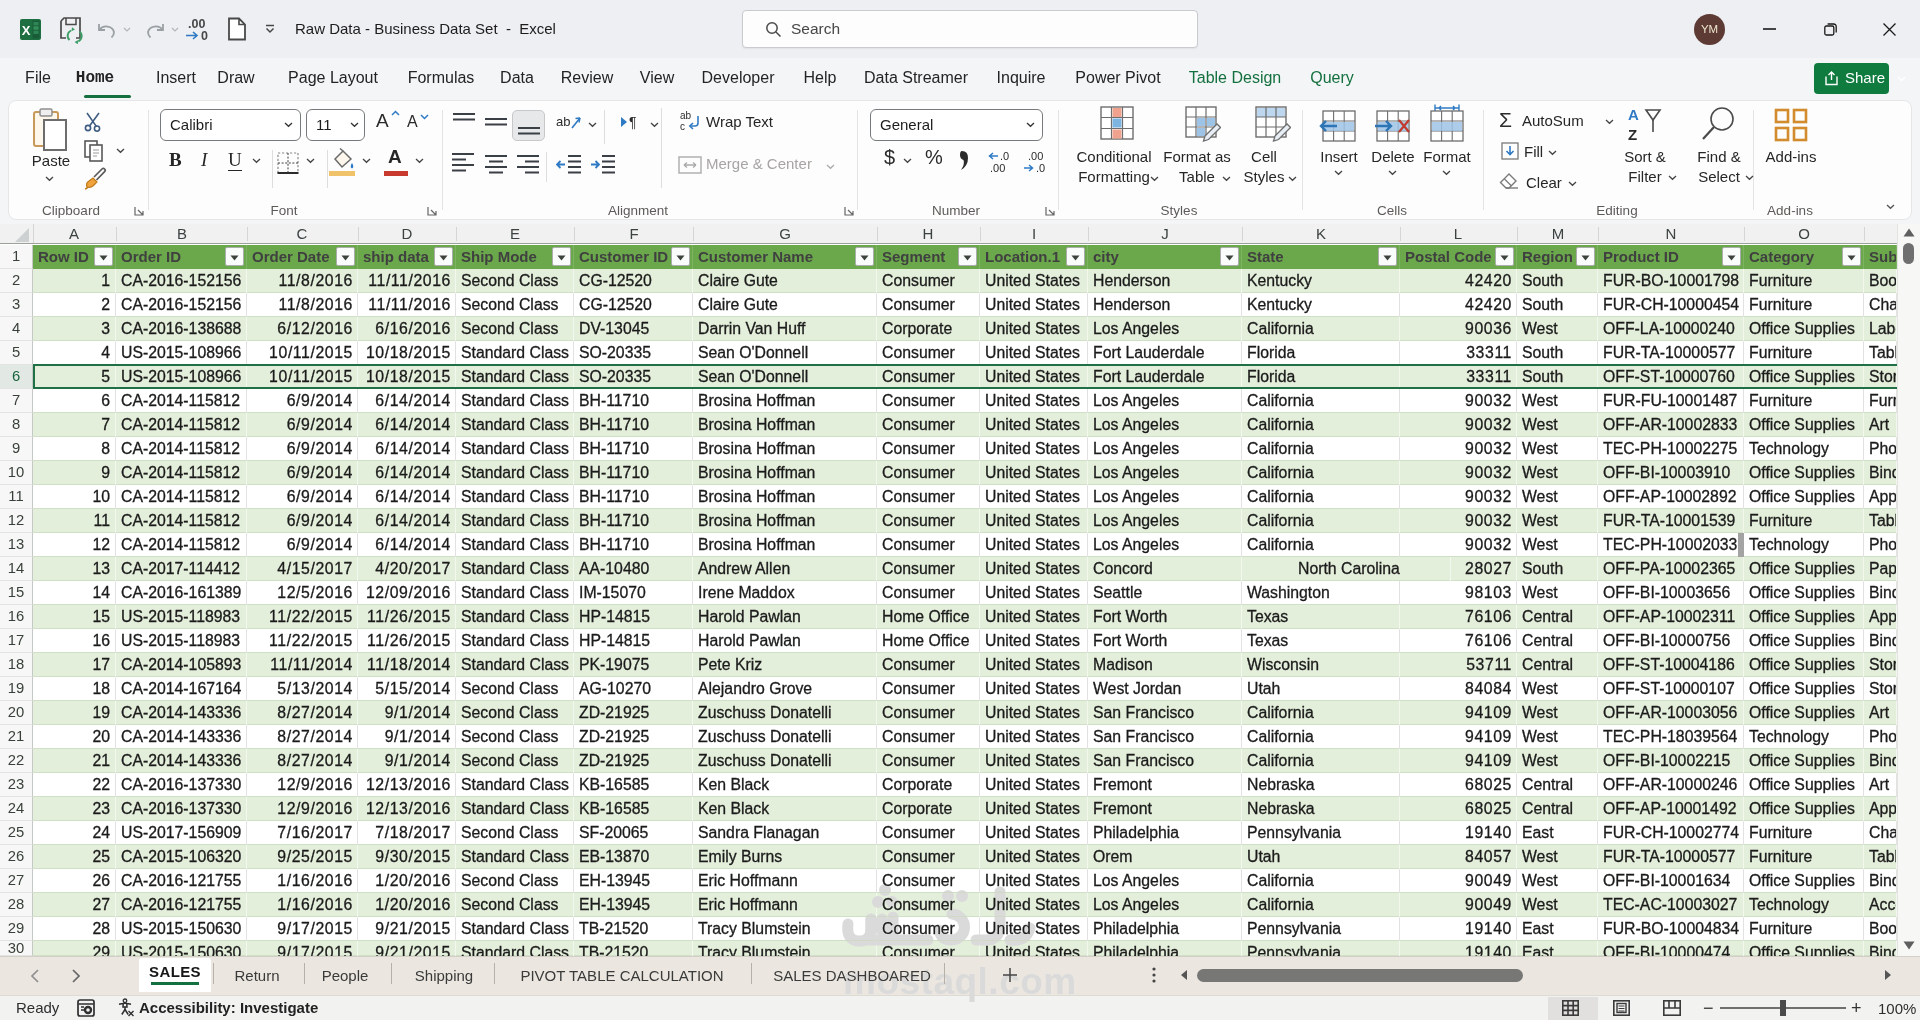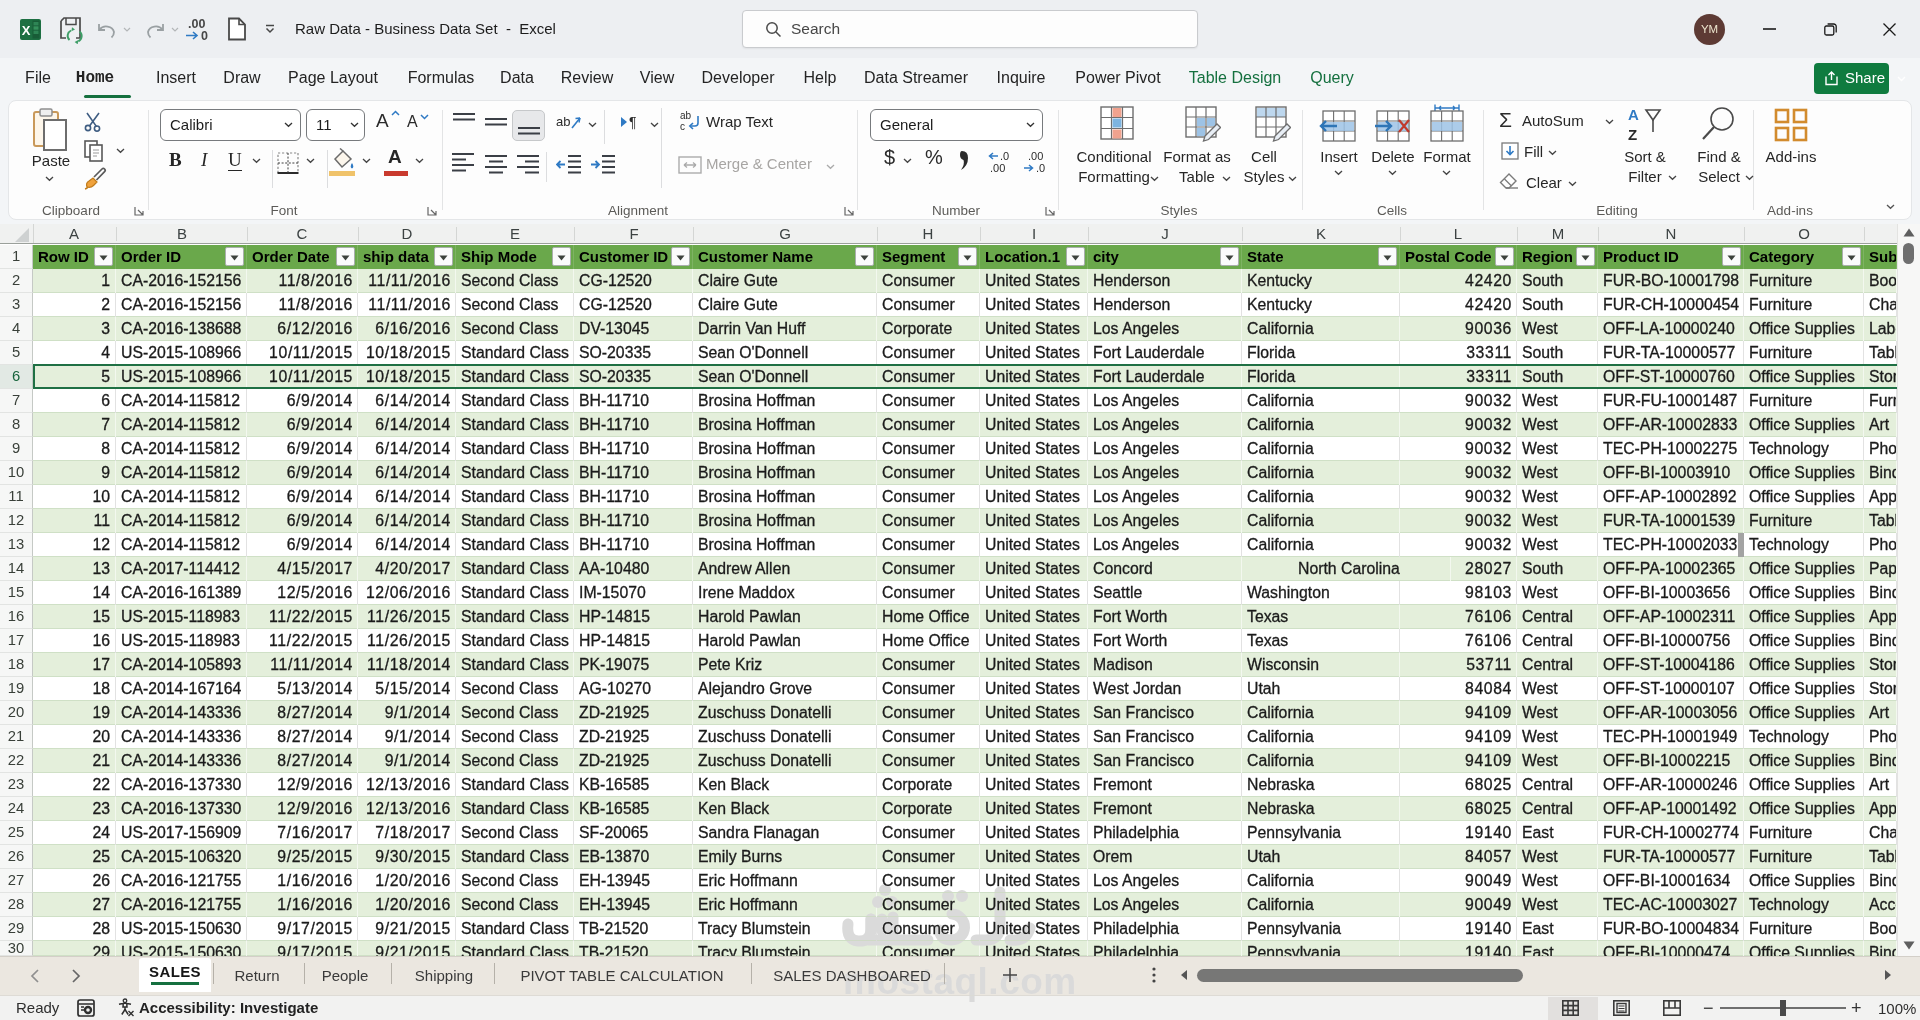--- a/index.html
+++ b/index.html
@@ -12,21 +12,21 @@
 .rpanel{position:absolute;left:8px;top:0;width:1904px;height:120px;background:#fdfdfd;border:1px solid #e4e6e8;border-radius:8px}
 .gsep{position:absolute;top:10px;width:1px;height:100px;background:#e3e4e5}
 .glabel{position:absolute;top:103px;font-size:13.5px;color:#5c5b58;transform:translateX(-50%)}
 .launch{position:absolute;top:105px;width:12px;height:12px}
 .rtxt{position:absolute;font-size:15px;color:#262626}
 .combo{position:absolute;background:#fff;border:1px solid #777a7d;border-radius:6px;font-size:15px;color:#1d1d1d}
 .colstrip{left:0;top:224px;width:1920px;height:20px;background:#f0f1f0;border-bottom:1px solid #9aa09a}
 .colletter{position:absolute;top:0;height:19px;line-height:19px;font-size:15px;color:#3c4242;transform:translateX(-50%)}
 .colline{position:absolute;top:3px;width:1px;height:14px;background:#d4d6d4}
 .rowhdr{position:absolute;left:0;width:33px;background:#f6f7f6;border-right:1px solid #c5c9c5;border-bottom:1px solid #e2e4e2;font-size:14.8px;color:#394039;text-align:center}
-.hdrcell{position:absolute;top:245px;height:24px;background:#6aa84b;color:#000000;font-weight:bold;font-size:15px;line-height:24px;white-space:nowrap;overflow:hidden}
+.hdrcell{position:absolute;top:245px;height:24px;background:#6aa84b;color:#404040;font-weight:bold;font-size:15px;line-height:24px;white-space:nowrap;overflow:hidden}
 .fbtn{position:absolute;top:247px;width:19px;height:19px;background:#fafbfb;border:1px solid #a9aeac;border-radius:2px}
 .fbtn svg{position:absolute;left:4px;top:6.5px}
 .cell{position:absolute;height:24px;line-height:23px;font-size:15.8px;color:#1b1b1b;-webkit-text-stroke:0.3px #1b1b1b;white-space:nowrap;overflow:hidden}
 .tabbar{left:0;top:956px;width:1920px;height:39px;background:#ebe7e0;border-top:1px solid #d3cfc8}
 .tab{position:absolute;top:0;height:39px;line-height:37px;font-size:15px;color:#3a3a3a;transform:translateX(-50%)}
 .tsep{position:absolute;top:6px;width:1px;height:21px;background:#b5b1a9}
 .statusbar{left:0;top:995px;width:1920px;height:25px;background:#f2f2f1;border-top:1px solid #dedbd5;font-size:14px;color:#333}
 .wm{left:0;top:0;width:1920px;height:1020px;pointer-events:none}
 svg{display:block}
 </style></head><body>
@@ -95,21 +95,21 @@
       <path d="M3.6 1 h6.2 a2.4 2.4 0 0 1 2.4 2.4 V9.6" fill="none" stroke="#1a1a1a" stroke-width="1.3"></path>
     </svg>
 <svg class="a" style="left:1883px;top:23px" width="13" height="13" viewBox="0 0 13 13">
       <path d="M0.5 0.5l12 12M12.5 0.5l-12 12" stroke="#1a1a1a" stroke-width="1.3"></path>
     </svg>
 </div>
 <div class="a mb">
 <div class="mi" style="left:38px;">File</div>
 <div class="mi" style="left:95px;font-weight:bold;font-family:Liberation Mono, monospace;">Home</div>
 <div class="mi" style="left:176px;">Insert</div>
-<div class="mi" style="left:242px;">Draw</div>
+<div class="mi" style="left:236px;">Draw</div>
 <div class="mi" style="left:333px;">Page Layout</div>
 <div class="mi" style="left:441px;">Formulas</div>
 <div class="mi" style="left:517px;">Data</div>
 <div class="mi" style="left:587px;">Review</div>
 <div class="mi" style="left:657px;">View</div>
 <div class="mi" style="left:738px;">Developer</div>
 <div class="mi" style="left:820px;">Help</div>
 <div class="mi" style="left:916px;">Data Streamer</div>
 <div class="mi" style="left:1021px;">Inquire</div>
 <div class="mi" style="left:1118px;">Power Pivot</div>
@@ -814,21 +814,21 @@
 <div class="cell" style="left:1293px;top:557px;width:158px;height:24px;padding-left:5px;border-right:1px solid #f3f8ef">North Carolina</div>
 <div class="cell" style="left:1400px;top:557px;width:117px;height:24px;padding-right:5px;text-align:right;letter-spacing:0.6px;padding-right:4px;border-right:1px solid #f3f8ef">28027</div>
 <div class="cell" style="left:1517px;top:557px;width:81px;height:24px;padding-left:5px;border-right:1px solid #f3f8ef">South</div>
 <div class="cell" style="left:1598px;top:557px;width:146px;height:24px;padding-left:5px;border-right:1px solid #f3f8ef">OFF-PA-10002365</div>
 <div class="cell" style="left:1744px;top:557px;width:120px;height:24px;padding-left:5px;border-right:1px solid #f3f8ef">Office Supplies</div>
 <div class="cell" style="left:1864px;top:557px;width:33px;height:24px;padding-left:5px;border-right:1px solid #f3f8ef">Paper</div>
 <div class="a" style="left:33px;top:581px;width:1864px;height:24px;background:#ffffff;border-bottom:1px solid #cfe0c6"></div>
 <div class="cell" style="left:33px;top:581px;width:83px;height:24px;padding-right:5px;text-align:right;border-right:1px solid #e2e2e2">14</div>
 <div class="cell" style="left:116px;top:581px;width:131px;height:24px;padding-left:5px;border-right:1px solid #e2e2e2">CA-2016-161389</div>
 <div class="cell" style="left:247px;top:581px;width:111px;height:24px;padding-right:5px;text-align:right;letter-spacing:0.6px;padding-right:4px;border-right:1px solid #e2e2e2">12/5/2016</div>
-<div class="cell" style="left:358px;top:581px;width:98px;height:24px;padding-right:5px;text-align:right;letter-spacing:0.6px;padding-right:4px;border-right:1px solid #e2e2e2">12/06/2016</div>
+<div class="cell" style="left:358px;top:581px;width:98px;height:24px;padding-right:5px;text-align:right;letter-spacing:0.6px;padding-right:4px;border-right:1px solid #e2e2e2">12/09/2016</div>
 <div class="cell" style="left:456px;top:581px;width:118px;height:24px;padding-left:5px;border-right:1px solid #e2e2e2">Standard Class</div>
 <div class="cell" style="left:574px;top:581px;width:119px;height:24px;padding-left:5px;border-right:1px solid #e2e2e2">IM-15070</div>
 <div class="cell" style="left:693px;top:581px;width:184px;height:24px;padding-left:5px;border-right:1px solid #e2e2e2">Irene Maddox</div>
 <div class="cell" style="left:877px;top:581px;width:103px;height:24px;padding-left:5px;border-right:1px solid #e2e2e2">Consumer</div>
 <div class="cell" style="left:980px;top:581px;width:108px;height:24px;padding-left:5px;border-right:1px solid #e2e2e2">United States</div>
 <div class="cell" style="left:1088px;top:581px;width:154px;height:24px;padding-left:5px;border-right:1px solid #e2e2e2">Seattle</div>
 <div class="cell" style="left:1242px;top:581px;width:158px;height:24px;padding-left:5px;border-right:1px solid #e2e2e2">Washington</div>
 <div class="cell" style="left:1400px;top:581px;width:117px;height:24px;padding-right:5px;text-align:right;letter-spacing:0.6px;padding-right:4px;border-right:1px solid #e2e2e2">98103</div>
 <div class="cell" style="left:1517px;top:581px;width:81px;height:24px;padding-left:5px;border-right:1px solid #e2e2e2">West</div>
 <div class="cell" style="left:1598px;top:581px;width:146px;height:24px;padding-left:5px;border-right:1px solid #e2e2e2">OFF-BI-10003656</div>
@@ -926,21 +926,21 @@
 <div class="cell" style="left:358px;top:725px;width:98px;height:24px;padding-right:5px;text-align:right;letter-spacing:0.6px;padding-right:4px;border-right:1px solid #e2e2e2">9/1/2014</div>
 <div class="cell" style="left:456px;top:725px;width:118px;height:24px;padding-left:5px;border-right:1px solid #e2e2e2">Second Class</div>
 <div class="cell" style="left:574px;top:725px;width:119px;height:24px;padding-left:5px;border-right:1px solid #e2e2e2">ZD-21925</div>
 <div class="cell" style="left:693px;top:725px;width:184px;height:24px;padding-left:5px;border-right:1px solid #e2e2e2">Zuschuss Donatelli</div>
 <div class="cell" style="left:877px;top:725px;width:103px;height:24px;padding-left:5px;border-right:1px solid #e2e2e2">Consumer</div>
 <div class="cell" style="left:980px;top:725px;width:108px;height:24px;padding-left:5px;border-right:1px solid #e2e2e2">United States</div>
 <div class="cell" style="left:1088px;top:725px;width:154px;height:24px;padding-left:5px;border-right:1px solid #e2e2e2">San Francisco</div>
 <div class="cell" style="left:1242px;top:725px;width:158px;height:24px;padding-left:5px;border-right:1px solid #e2e2e2">California</div>
 <div class="cell" style="left:1400px;top:725px;width:117px;height:24px;padding-right:5px;text-align:right;letter-spacing:0.6px;padding-right:4px;border-right:1px solid #e2e2e2">94109</div>
 <div class="cell" style="left:1517px;top:725px;width:81px;height:24px;padding-left:5px;border-right:1px solid #e2e2e2">West</div>
-<div class="cell" style="left:1598px;top:725px;width:146px;height:24px;padding-left:5px;border-right:1px solid #e2e2e2">TEC-PH-10001949</div>
+<div class="cell" style="left:1598px;top:725px;width:146px;height:24px;padding-left:5px;border-right:1px solid #e2e2e2">TEC-PH-18039564</div>
 <div class="cell" style="left:1744px;top:725px;width:120px;height:24px;padding-left:5px;border-right:1px solid #e2e2e2">Technology</div>
 <div class="cell" style="left:1864px;top:725px;width:33px;height:24px;padding-left:5px;border-right:1px solid #e2e2e2">Phones</div>
 <div class="a" style="left:33px;top:749px;width:1864px;height:24px;background:#e4efdb;border-bottom:1px solid #cfe0c6"></div>
 <div class="cell" style="left:33px;top:749px;width:83px;height:24px;padding-right:5px;text-align:right;border-right:1px solid #f3f8ef">21</div>
 <div class="cell" style="left:116px;top:749px;width:131px;height:24px;padding-left:5px;border-right:1px solid #f3f8ef">CA-2014-143336</div>
 <div class="cell" style="left:247px;top:749px;width:111px;height:24px;padding-right:5px;text-align:right;letter-spacing:0.6px;padding-right:4px;border-right:1px solid #f3f8ef">8/27/2014</div>
 <div class="cell" style="left:358px;top:749px;width:98px;height:24px;padding-right:5px;text-align:right;letter-spacing:0.6px;padding-right:4px;border-right:1px solid #f3f8ef">9/1/2014</div>
 <div class="cell" style="left:456px;top:749px;width:118px;height:24px;padding-left:5px;border-right:1px solid #f3f8ef">Second Class</div>
 <div class="cell" style="left:574px;top:749px;width:119px;height:24px;padding-left:5px;border-right:1px solid #f3f8ef">ZD-21925</div>
 <div class="cell" style="left:693px;top:749px;width:184px;height:24px;padding-left:5px;border-right:1px solid #f3f8ef">Zuschuss Donatelli</div>

